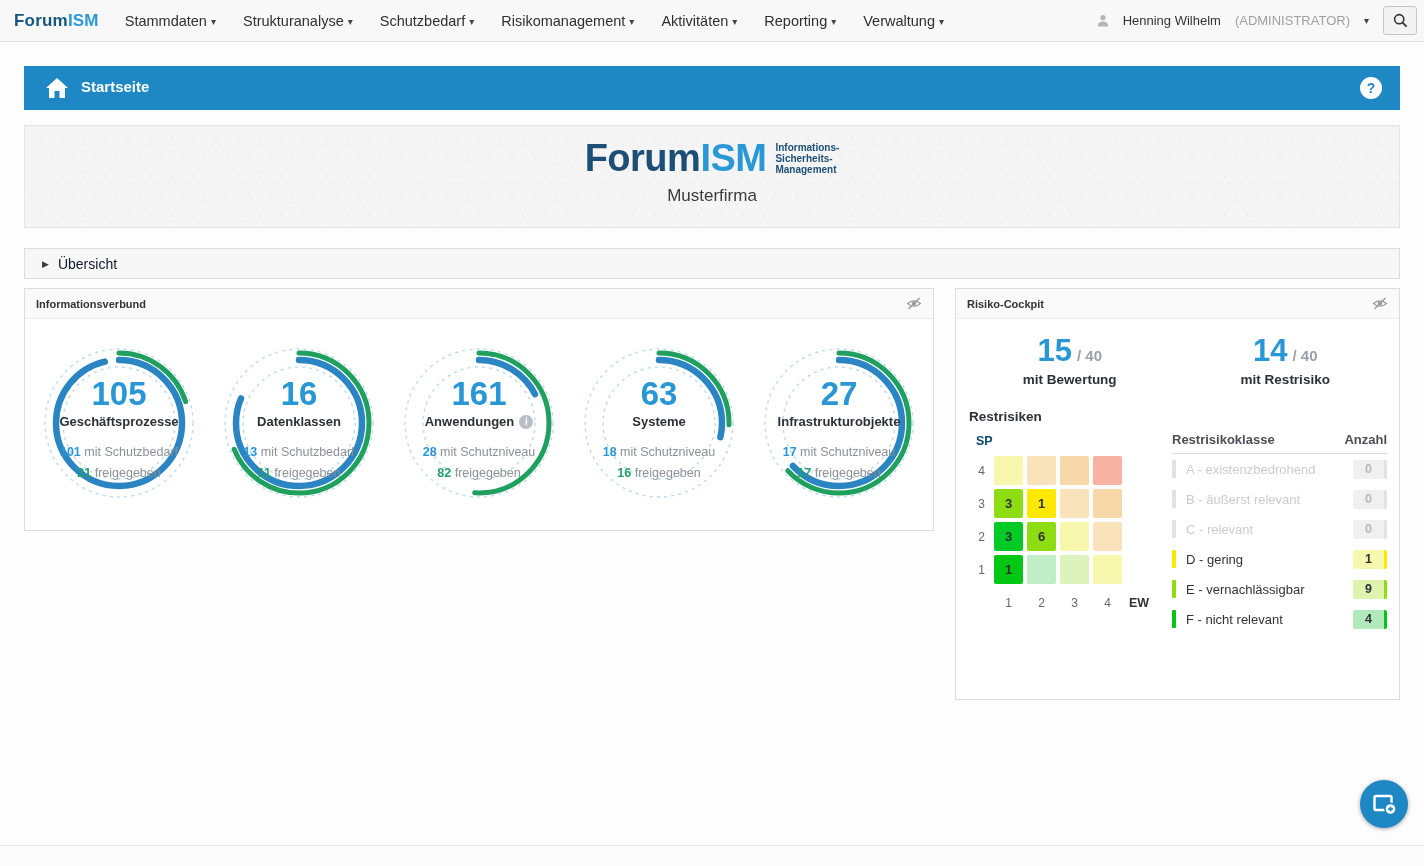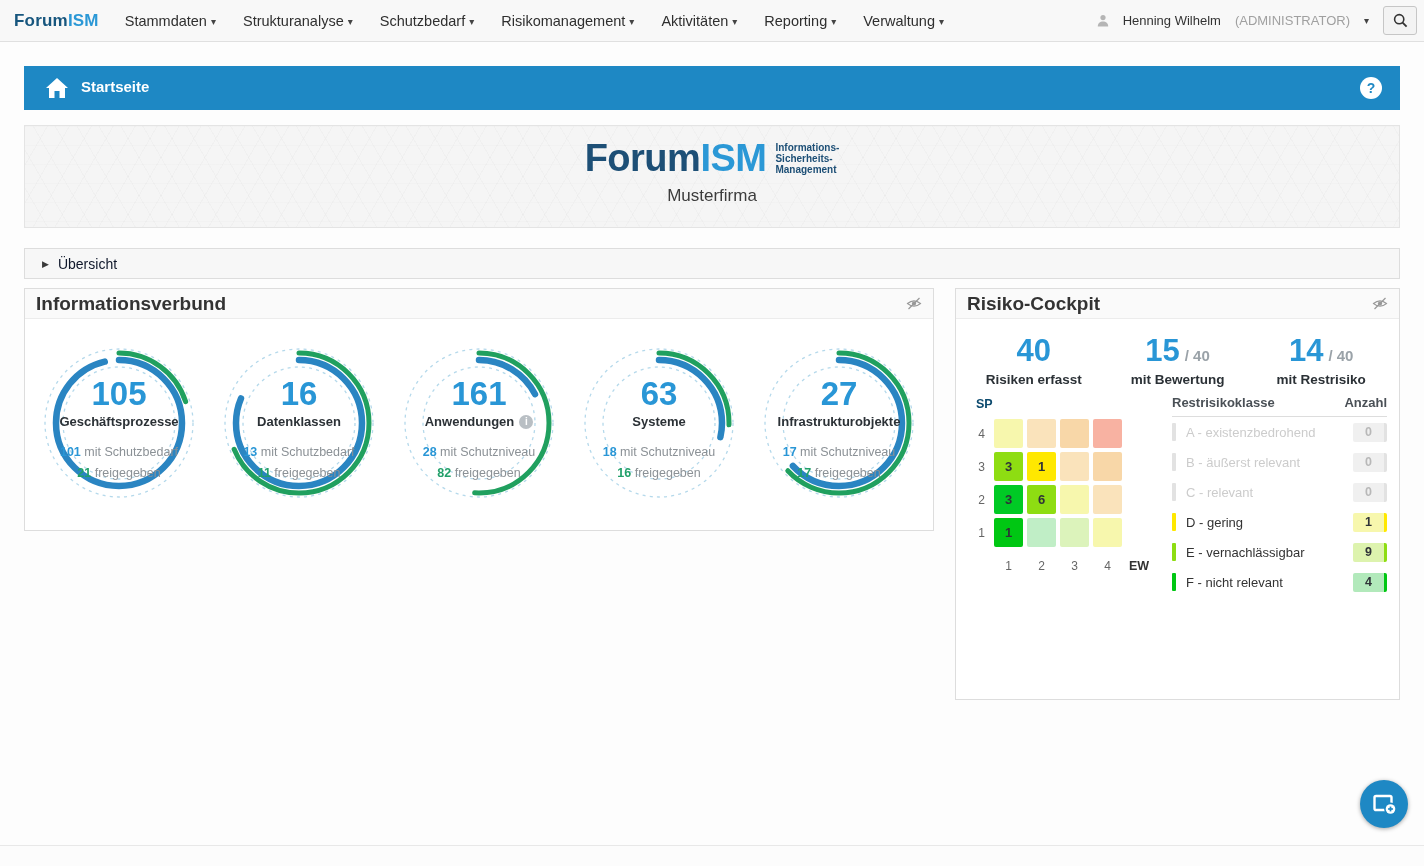--- a/index.html
+++ b/index.html
@@ -49,21 +49,21 @@
               border:1px solid #ddd; display:flex; align-items:center; padding-left:17px; cursor:pointer; }
   .overview .tri { font-size:9px; color:#3a3a3a; margin-right:9px; }
   .overview .lbl { font-size:14px; color:#0f172a; }
 
   
   .panel { position:absolute; background:#fff; border:1px solid #ddd; }
   .panel-info { top:288px; left:24px; width:910px; height:243px; }
   .panel-risk { top:288px; left:955px; width:445px; height:412px; }
   .panel-header { height:30px; background:#fafafa; border-bottom:1px solid #ececec; display:flex;
                   align-items:center; justify-content:space-between; padding:0 11px; }
-  .panel-title { font-size:19px; font-weight:700; color:#333; }
+  .panel-title { font-size:11px; font-weight:700; color:#333; }
   .eye-toggle { cursor:pointer; display:flex; }
 
   
   .stats-row { display:flex; justify-content:space-between; padding:16px 6px 0 6px; }
   .stat { position:relative; width:176px; height:190px; }
   .stat svg { position:absolute; left:8px; top:8px; }
   .stat svg .dash { fill:none; stroke:#b5d9eb; stroke-width:1.3; stroke-dasharray:3 4.2; }
   .stat svg .arc  { fill:none; stroke-linecap:round; }
   .stat svg .arc.blue  { stroke:#2a85c2; stroke-width:6.5; }
   .stat svg .arc.green { stroke:#20a05f; stroke-width:5; }
@@ -280,32 +280,29 @@
     <span class="eye-toggle">
       <svg width="16" height="13" viewBox="0 0 16 13">
         <path d="M1.5 6.5 Q8 1.2 14.5 6.5 Q8 11.8 1.5 6.5 Z" fill="none" stroke="#999" stroke-width="1.1"></path>
         <circle cx="8" cy="6.5" r="2.1" fill="#999"></circle>
         <line x1="2.5" y1="12" x2="13.5" y2="1" stroke="#999" stroke-width="1.2"></line>
       </svg>
     </span>
   </div>
   <div class="summary-row">
   <div class="sum">
-    <div class="sum-num"><span class="sum-big">40</span></div>
-    <div class="sum-label">Risiken erfasst</div>
-  </div>
-  <div class="sum">
     <div class="sum-num"><span class="sum-big">15</span><span class="sum-suffix">/ 40</span></div>
     <div class="sum-label">mit Bewertung</div>
   </div>
   <div class="sum">
     <div class="sum-num"><span class="sum-big">14</span><span class="sum-suffix">/ 40</span></div>
     <div class="sum-label">mit Restrisiko</div>
   </div>
     </div>
+  <div class="restrisiken-title">Restrisiken</div>
   <div class="risk-body">
     <div class="matrix-block">
       <div class="sp-label">SP</div>
       <div class="mat-grid">
           <div class="mat-rlabel">4</div>
           <div class="mat-cell" style="background:#f7f7ad"></div>
           <div class="mat-cell" style="background:#fae3bb"></div>
           <div class="mat-cell" style="background:#f8d7a8"></div>
           <div class="mat-cell" style="background:#f8b2a2"></div>
           <div></div>

